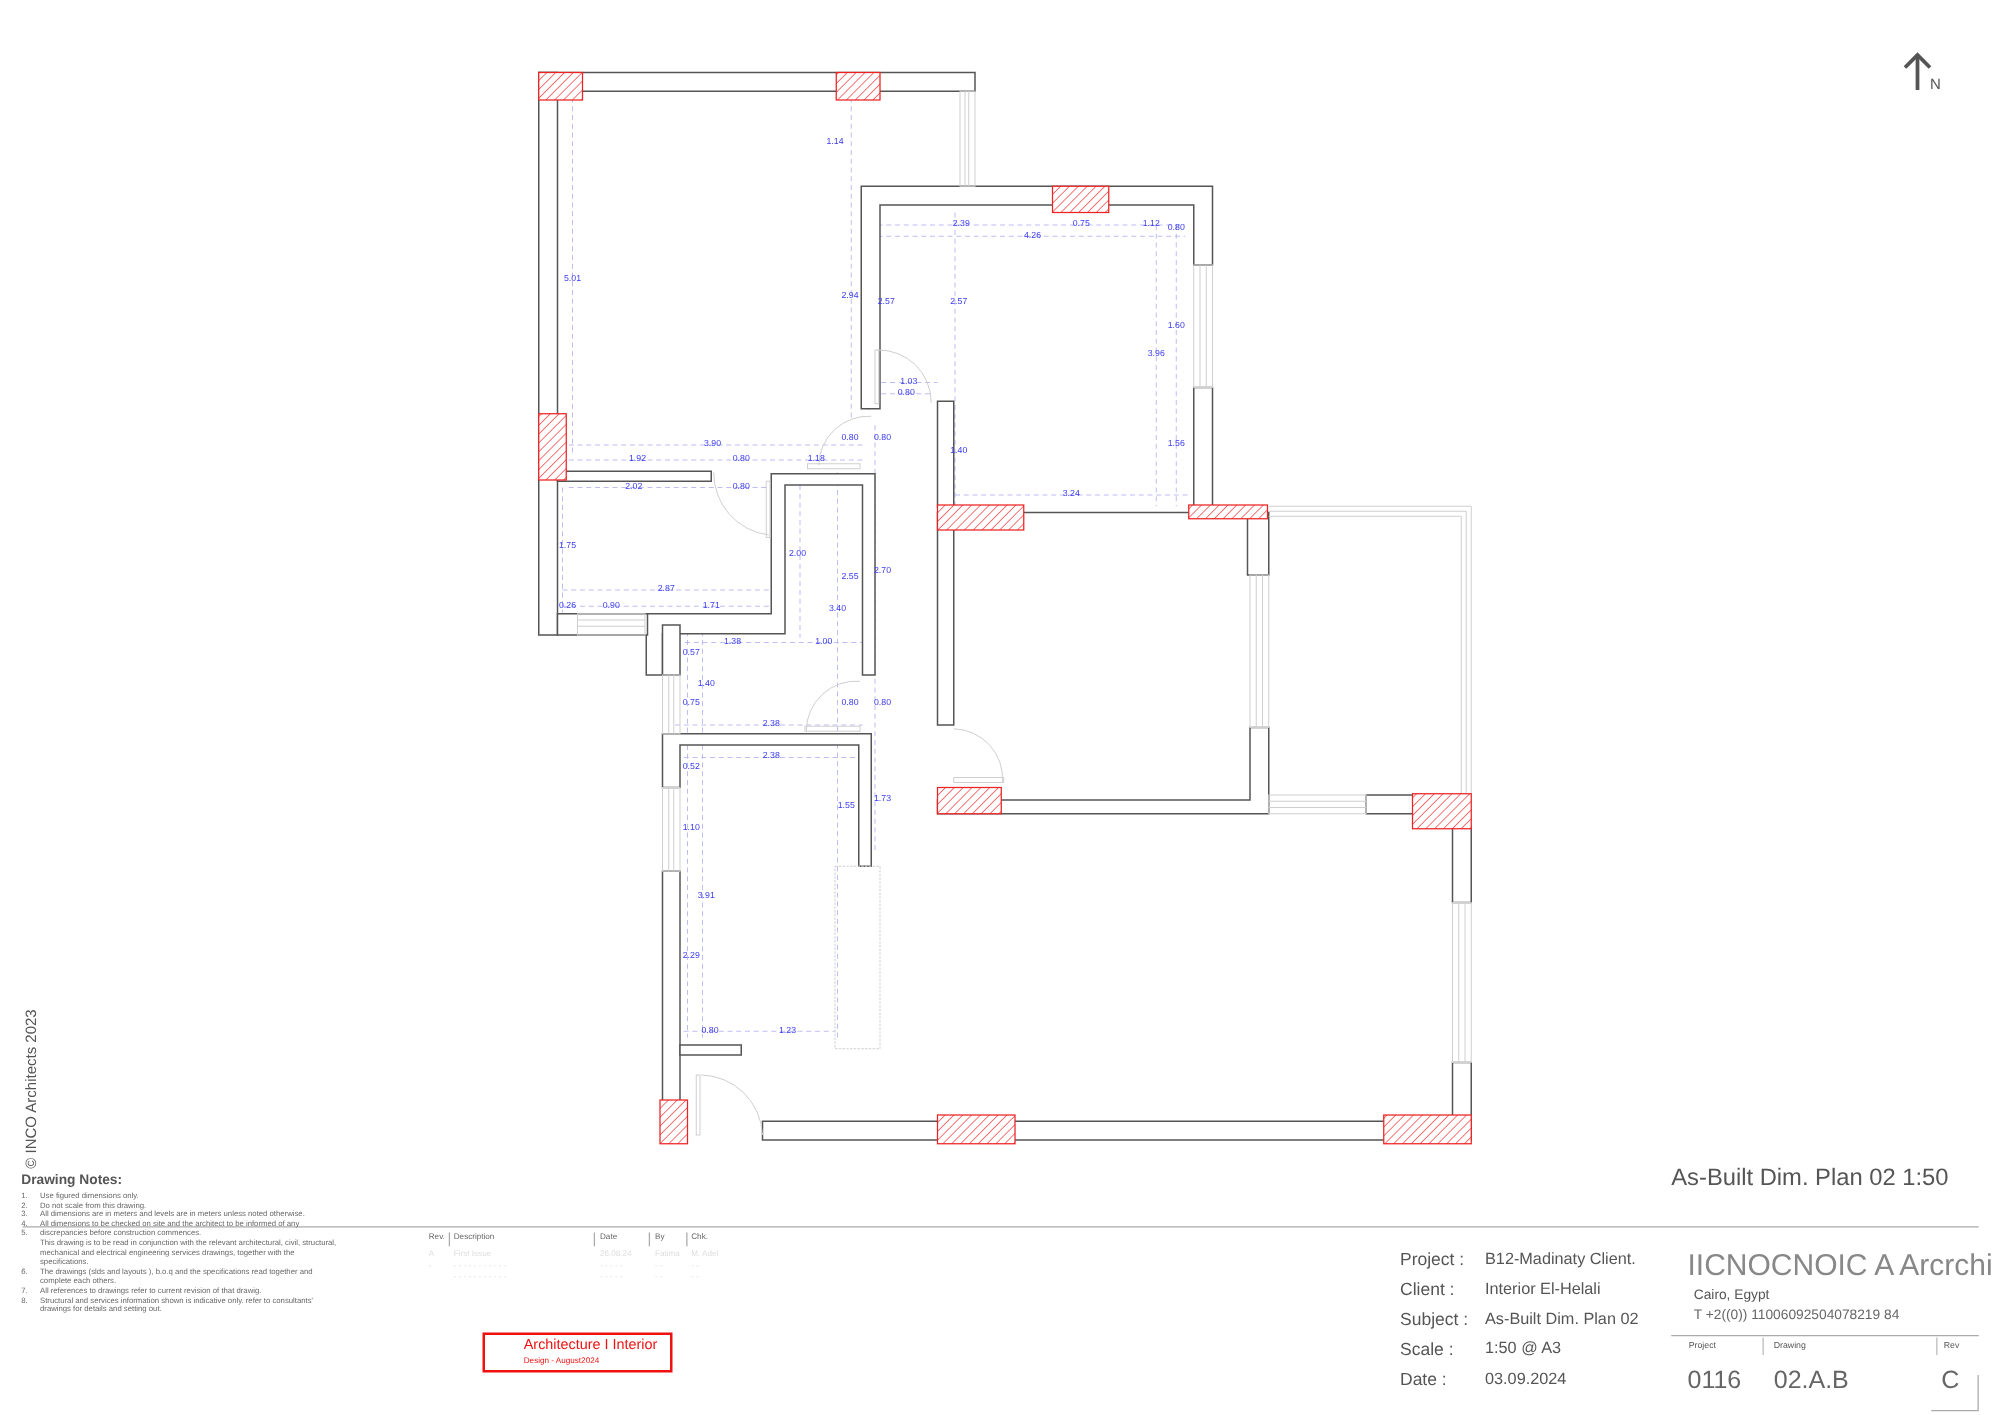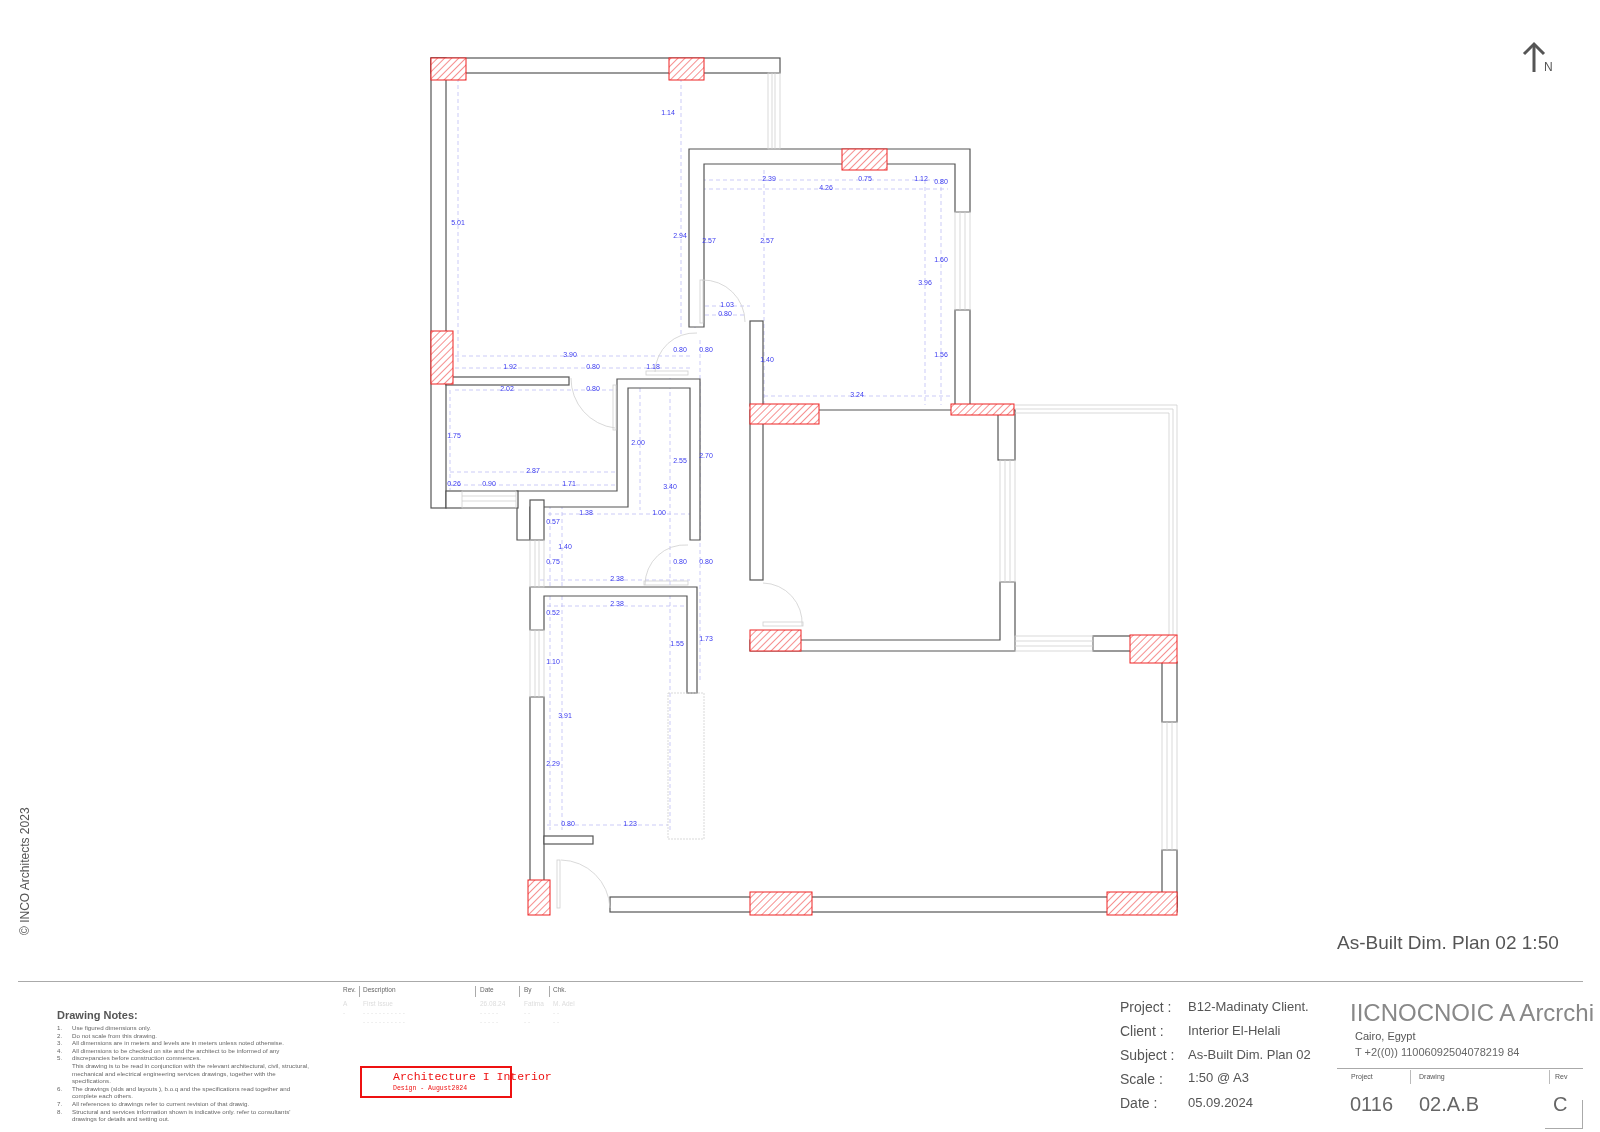--- a/index.html
+++ b/index.html
@@ -5,30 +5,30 @@
   html, body { margin:0; padding:0; background:#fff; }
   body { width:1600px; height:1132px; position:relative; overflow:hidden; font-family:"Liberation Sans", sans-serif; color:#555; }
   .abs { position:absolute; }
   #plan { position:absolute; left:0; top:0; width:1600px; height:1132px; }
   .dim { font-family:"Liberation Sans", sans-serif; font-size:7px; fill:#3a3af0; }
   .north { left:1518px; top:40px; width:50px; height:40px; }
   .north-label { left:1544px; top:60px; font-size:12px; color:#555; }
   .copyright { left:18px; top:935px; transform-origin:0 0; transform:rotate(-90deg); font-size:12px; color:#555; white-space:nowrap; }
   .view-title { left:1337px; top:932px; font-size:19px; color:#555; white-space:nowrap; }
   .hr-main { left:18px; top:981px; width:1565px; height:0; border-top:1px solid #aaa; }
-  .notes { left:17px; top:1009px; width:300px;margin-left:40px; }
+  .notes { left:17px; top:938px; width:300px; }
   .notes h3 { margin:0 0 3px 0; font-size:11px; font-weight:bold; color:#555; }
   .notes ol { margin:0; padding:0; list-style:none; }
   .notes li { font-size:6.2px; line-height:7.6px; color:#666; display:flex; }
   .notes li .n { width:15px; flex:none; }
   .rev-table { left:340px; top:986px; font-size:6.5px; color:#666; }
   .rev-col { position:absolute; top:0; }
   .rev-sep { position:absolute; top:0; width:0; height:11px; border-left:1px solid #aaa; }
   .rev-row { position:absolute; color:#ddd; white-space:nowrap; }
-  .stamp { left:360px; top:1066px; width:148px; height:28px; border:2px solid #ee1111;font-family:Liberation Mono, monospace; }
+  .stamp { left:386px; top:1066px; width:148px; height:28px; border:2px solid #ee1111; }
   .stamp .t1 { position:absolute; left:31px; top:2px; font-size:11.5px; color:#ee1111; white-space:nowrap; }
   .stamp .t2 { position:absolute; left:31px; top:17px; font-size:6.5px; color:#ee1111; white-space:nowrap; }
   .meta-label { font-size:14px; color:#555; white-space:nowrap; }
   .meta-val { font-size:13px; color:#555; white-space:nowrap; }
   .firm { left:1350px; top:999px; font-size:24px; color:#888; letter-spacing:0px; white-space:nowrap; }
   .firm-city { left:1355px; top:1030px; font-size:11px; color:#555; }
   .firm-tel { left:1355px; top:1046px; font-size:11px; color:#666; }
   .tb-line { left:1337px; top:1068px; width:246px; border-top:1px solid #aaa; }
   .tb-sep { width:0; height:14px; border-left:1px solid #bbb; }
   .tb-head { font-size:7px; color:#555; }
@@ -322,21 +322,21 @@
 <div>
   <span class="abs meta-label" style="left:1120px;top:999px">Project :</span>
   <span class="abs meta-val" style="left:1188px;top:999px">B12-Madinaty Client.</span>
   <span class="abs meta-label" style="left:1120px;top:1023px">Client :</span>
   <span class="abs meta-val" style="left:1188px;top:1023px">Interior El-Helali</span>
   <span class="abs meta-label" style="left:1120px;top:1047px">Subject :</span>
   <span class="abs meta-val" style="left:1188px;top:1047px">As-Built Dim. Plan 02</span>
   <span class="abs meta-label" style="left:1120px;top:1071px">Scale :</span>
   <span class="abs meta-val" style="left:1188px;top:1070px">1:50 @ A3</span>
   <span class="abs meta-label" style="left:1120px;top:1095px">Date :</span>
-  <span class="abs meta-val" style="left:1188px;top:1095px">05.09.2024</span>
+  <span class="abs meta-val" style="left:1188px;top:1095px">03.09.2024</span>
 </div>
 
 <div class="abs firm">IICNOCNOIC A Arcrchi</div>
 <div class="abs firm-city">Cairo, Egypt</div>
 <div class="abs firm-tel">T +2((0)) 11006092504078219 84</div>
 
 <div class="abs tb-line"></div>
 <span class="abs tb-sep" style="left:1410px;top:1070px"></span>
 <span class="abs tb-sep" style="left:1549px;top:1070px"></span>
 <span class="abs tb-head" style="left:1351px;top:1073px">Project</span>

